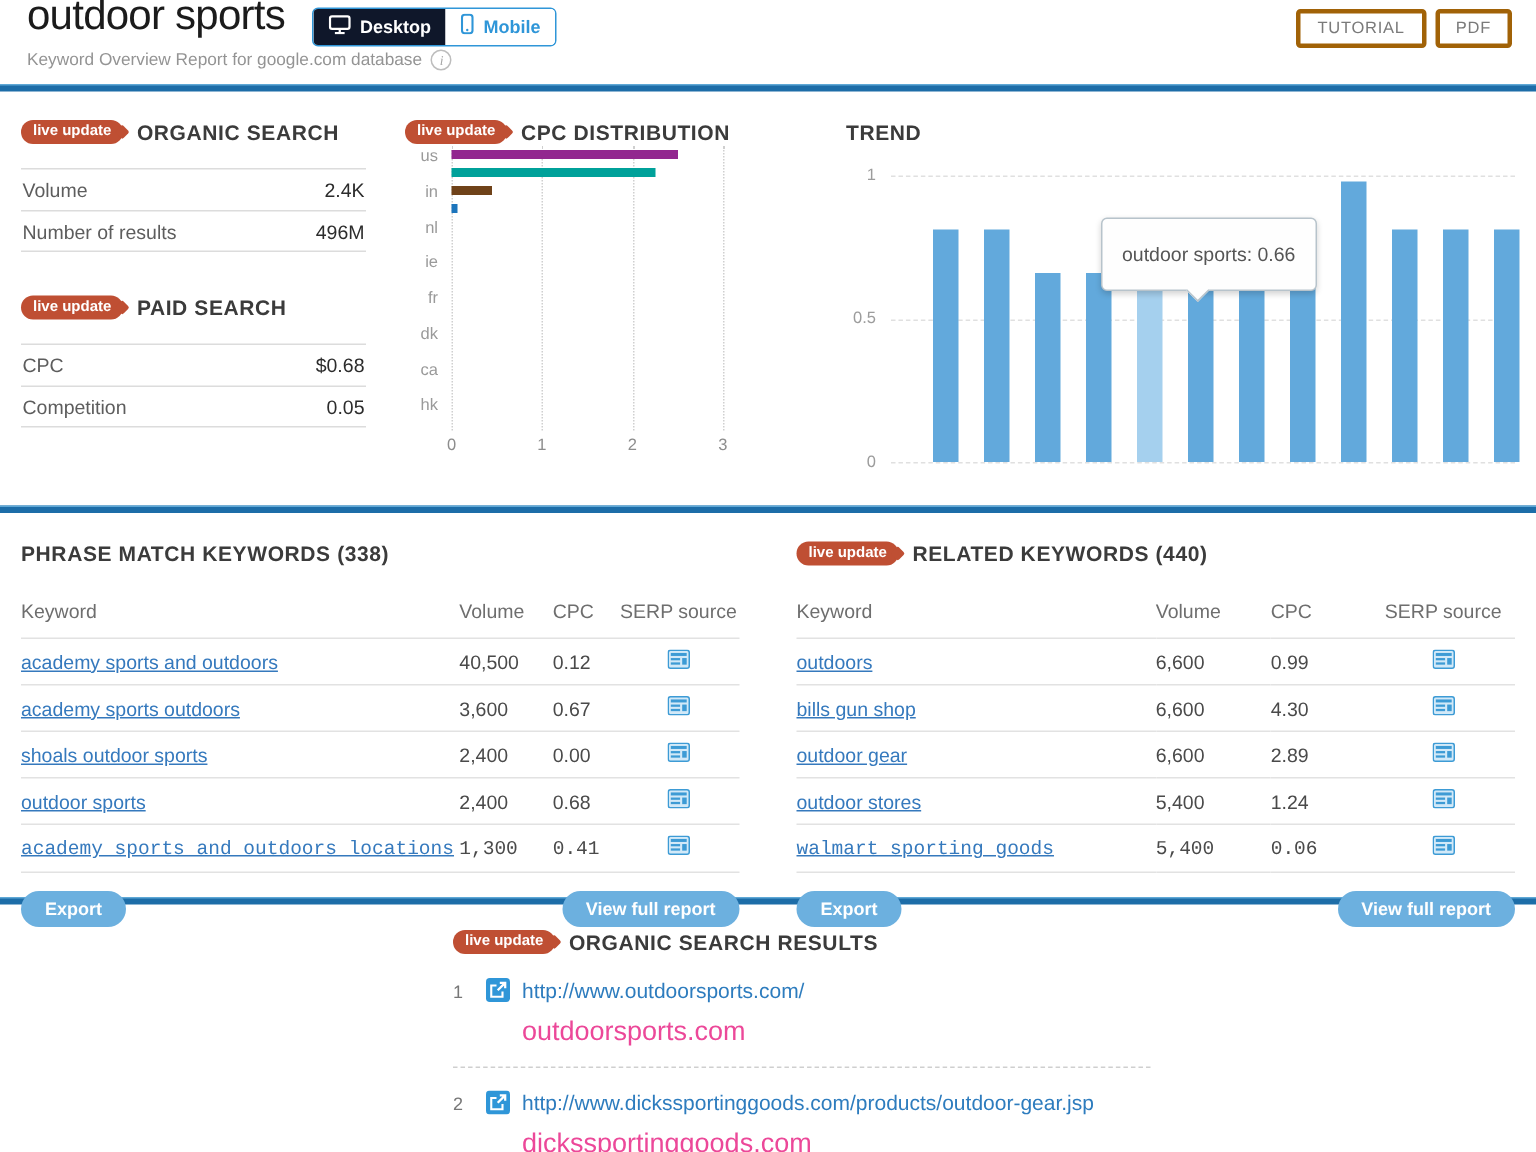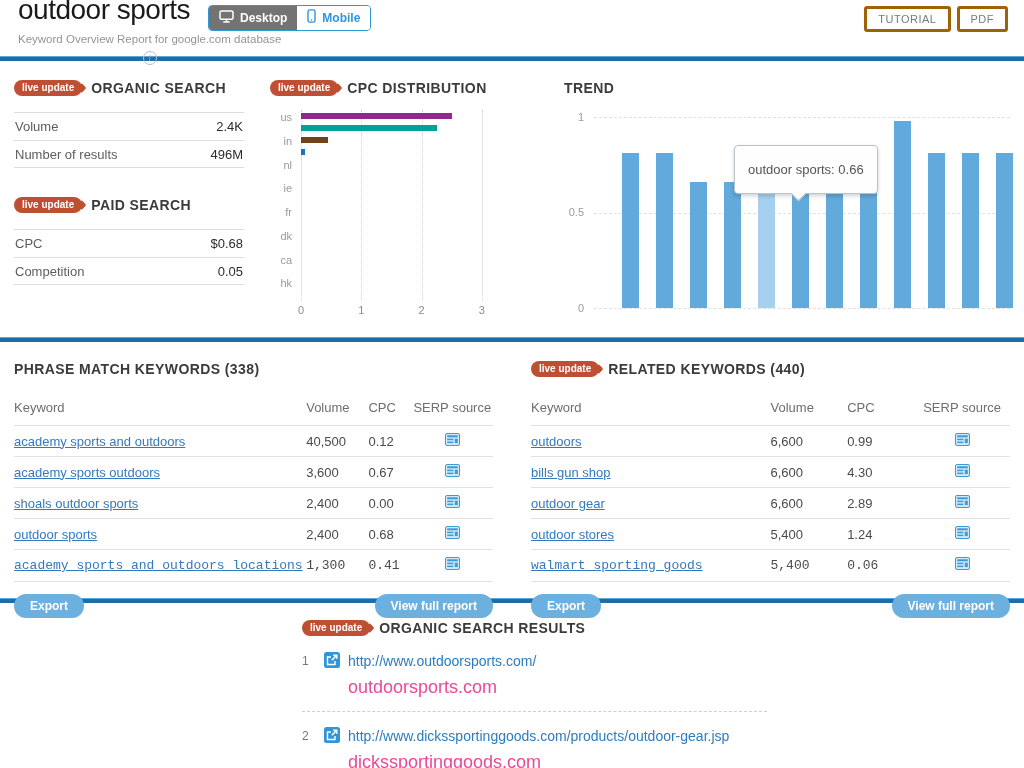--- a/index.html
+++ b/index.html
@@ -4,23 +4,23 @@
 <style>
   * { box-sizing: border-box; margin: 0; padding: 0; }
   html,body { width:1024px; height:768px; overflow:hidden; background:#fff;
     font-family:"Liberation Sans","DejaVu Sans",sans-serif; color:#333; }
 
   
   header { position:relative; height:56px; }
   .h-title { position:absolute; left:18px; top:-6px; font-size:28px; color:#1b1b1b; letter-spacing:-0.5px; }
   .toggle { position:absolute; left:208px; top:5px; display:inline-flex; border:1px solid #2f96d8; border-radius:4px; overflow:hidden; background:#fff; }
   .toggle .t-btn { display:flex; align-items:center; gap:6px; font-size:12px; font-weight:bold; padding:3px 10px 4px; cursor:pointer; }
-  .toggle .t-active { background:#737373; color:#fff; }
+  .toggle .t-active { background:#0f172a; color:#fff; }
   .toggle .t-inactive { background:#fff; color:#2f96d8; }
-  .h-sub { position:absolute; left:18px; top:33px; display:flex; align-items:center; gap:6px; font-size:11.5px; color:#949494;flex-direction:column; }
+  .h-sub { position:absolute; left:18px; top:33px; display:flex; align-items:center; gap:6px; font-size:11.5px; color:#949494; }
   .info-i { width:14px; height:14px; border:1px solid #bdbdbd; border-radius:50%; color:#a5a5a5;
     font-size:9px; font-style:italic; display:inline-flex; align-items:center; justify-content:center;
     font-family:"Liberation Serif",serif; }
   .h-actions { position:absolute; right:16px; top:6px; display:flex; gap:6px; }
   .ghost-btn { border:3px solid #a16207; border-radius:3px; background:#fff; color:#7a7a7a; font-size:11px; padding:4px 11px; letter-spacing:0.5px; cursor:pointer; }
 
   .divider { height:5px; background:#1d6da8; border-top:1px solid #5fa8d6; }
 
   
   .top-section { display:flex; height:276px; padding:18px 14px 0; }
@@ -33,21 +33,21 @@
   .sec-title { font-size:14px; font-weight:bold; color:#3b3b3b; letter-spacing:0.4px; }
 
   .kv-table { margin-top:15px; }
   .kv-row { display:flex; justify-content:space-between; padding:7px 1px; border-top:1px solid #dcdcdc; font-size:13px; height:28px; align-items:center; }
   .kv-row:last-child { border-bottom:1px solid #dcdcdc; }
   .kv-label { color:#5d5d5d; }
   .kv-value { color:#2c2c2c; }
   .mt28 { margin-top:28px; }
 
   
-  .cpc-chart { display:flex; margin-top:13px; }
+  .cpc-chart { display:flex; margin-top:0; }
   .cpc-labels { position:relative; width:22px; height:190px; font-size:11px; color:#9a9a9a; }
   .cpc-labels span { position:absolute; right:0; }
   .cpc-plot { position:relative; width:198px; height:190px; margin-left:8px; }
   .cpc-grid { position:absolute; top:0; bottom:0; width:0; border-left:1px dotted #cfcfcf; }
   .cpc-bar { position:absolute; height:6px; left:1px; }
   .cpc-ticks { position:relative; height:16px; margin-top:4px; margin-left:30px; width:198px; font-size:11px; color:#8d8d8d; }
   .cpc-ticks span { position:absolute; transform:translateX(-50%); }
 
   
   .trend-chart { display:flex; margin-top:20px; }

